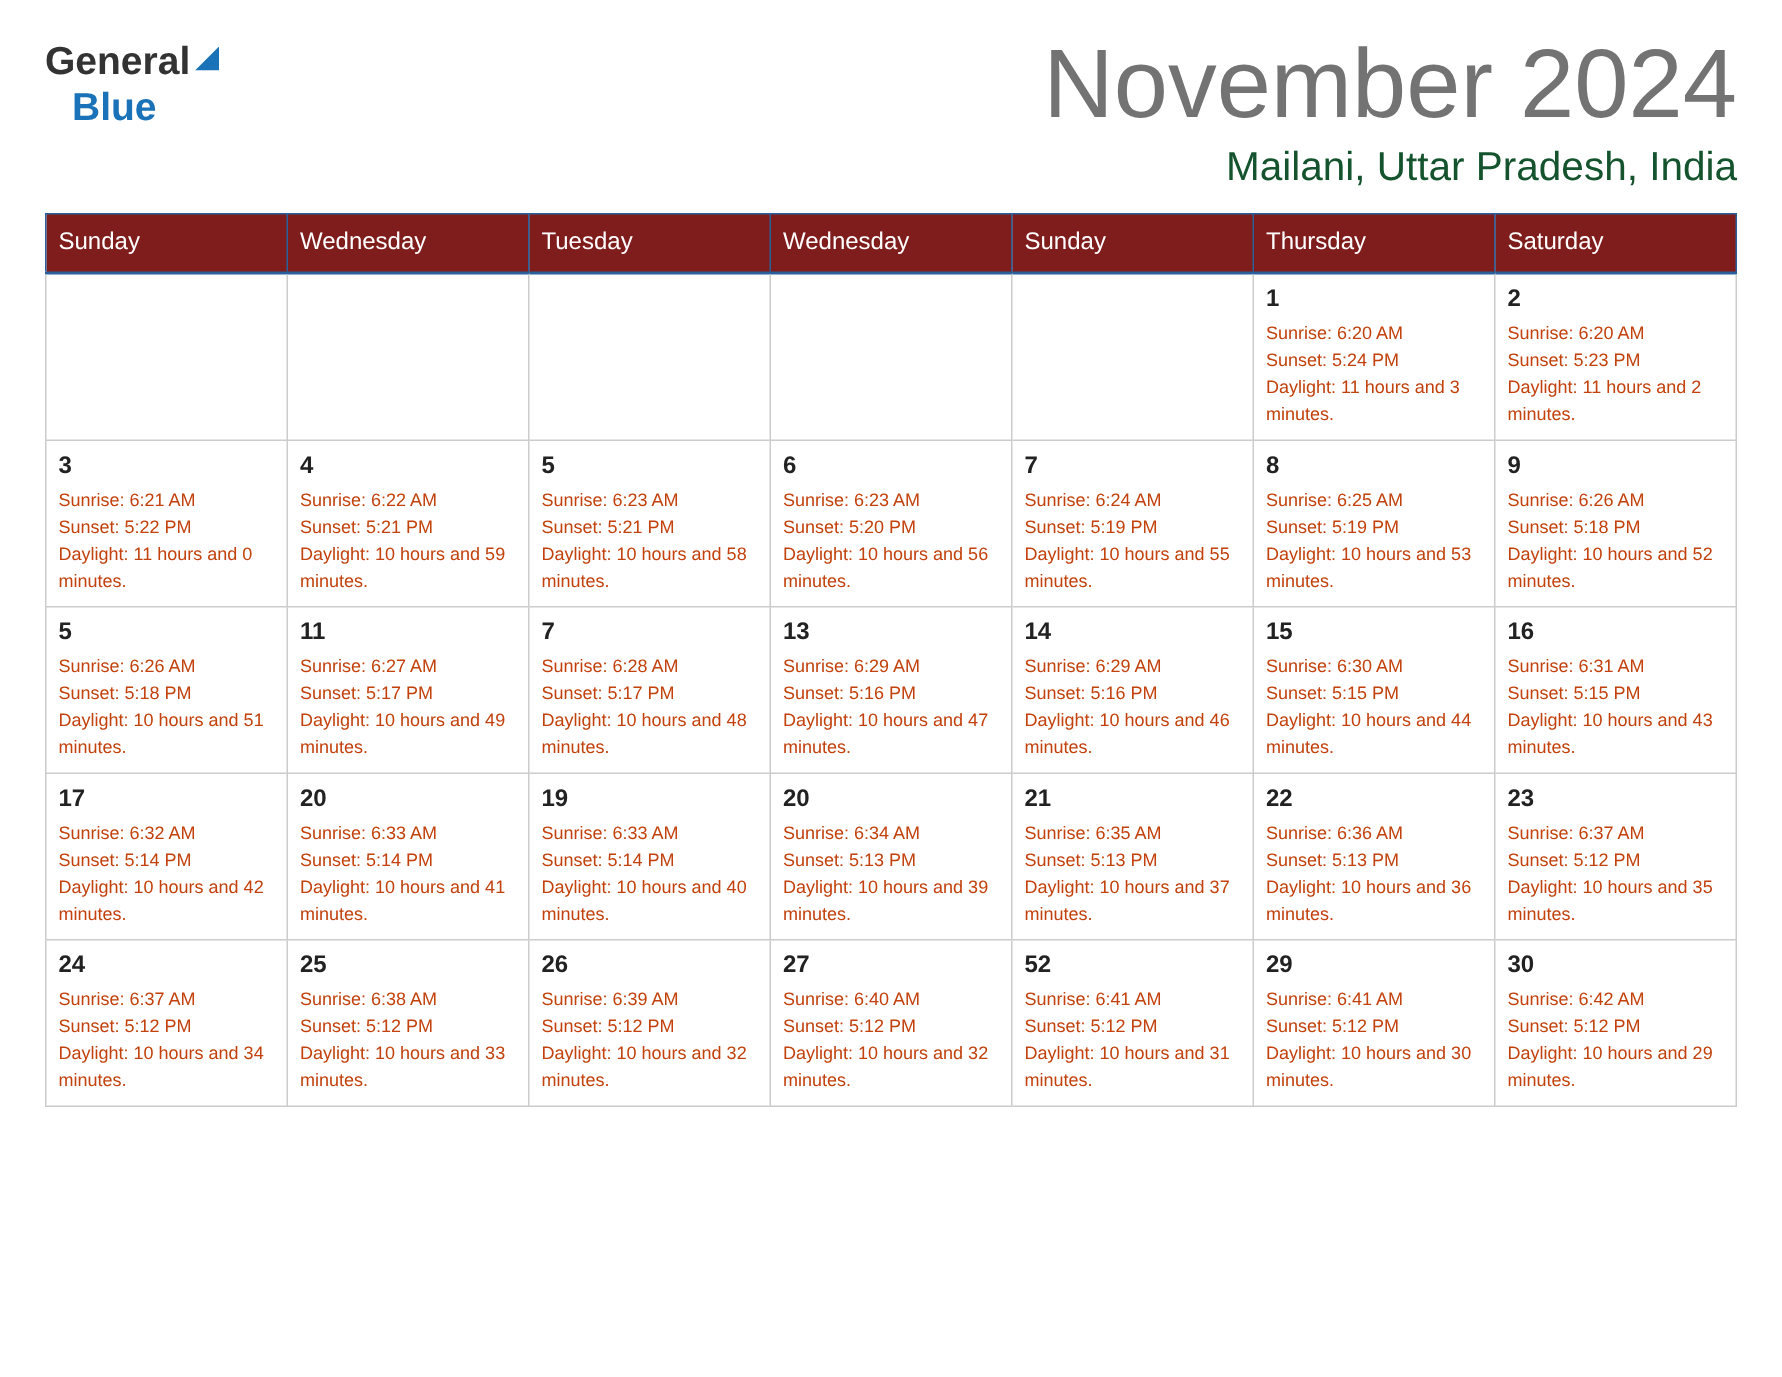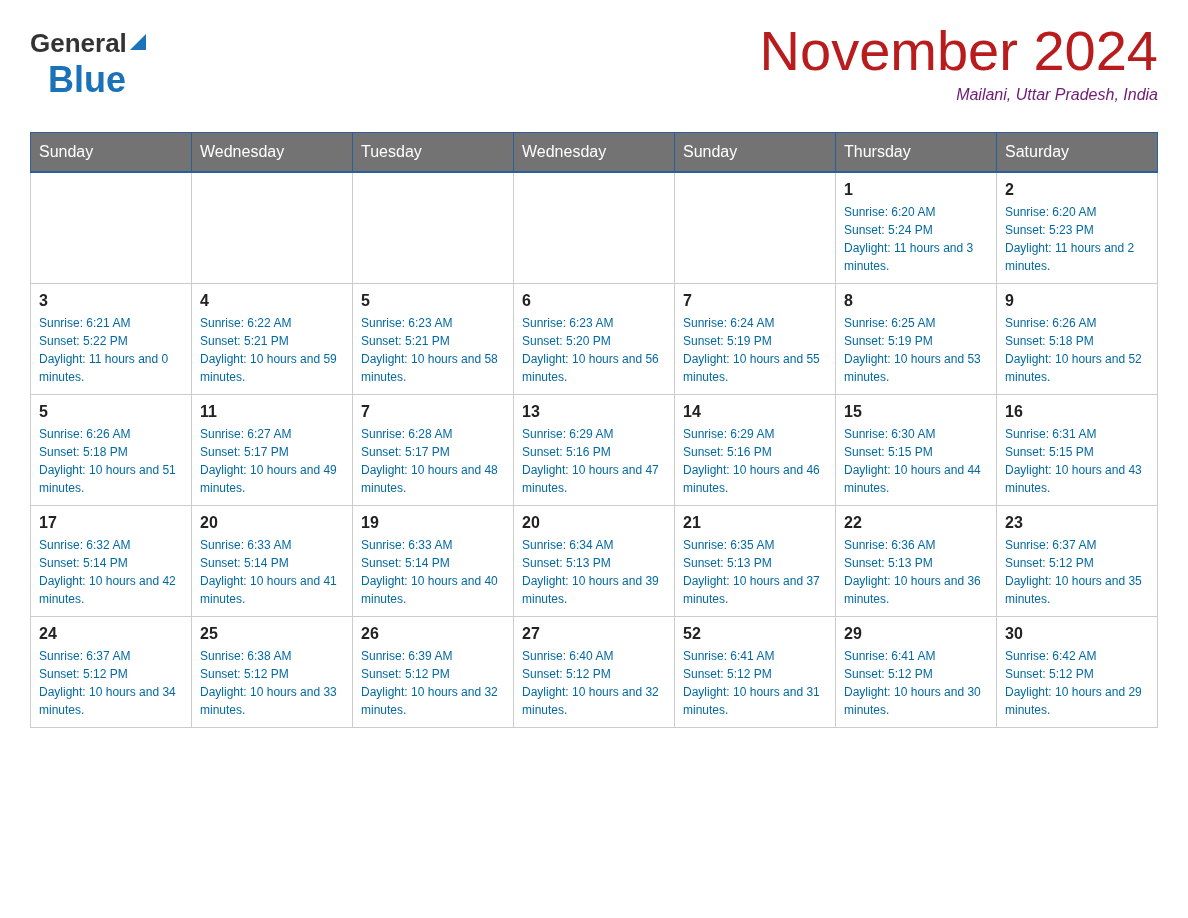--- a/index.html
+++ b/index.html
@@ -6,52 +6,51 @@
     body {
       font-family: Arial, sans-serif;
       background: #fff;
       color: #333;
       width: 1188px;
       min-height: 918px;
       padding: 20px 30px;
     }
     .header {
       display: flex;
-      align-items: center;
+      align-items: flex-start;
       justify-content: space-between;
-      margin-bottom: 28px;
+      margin-bottom: 15px;
     }
     .logo {
       display: flex;
       flex-direction: column;
       align-items: flex-start;
       padding-top: 5px;
     }
     .title-block {
       text-align: right;
     }
     .calendar-title {
-      font-size: 56px;
+      font-size: 65px;
       font-weight: 300;
-      color: #b91c1c;
+      color: #737373;
       line-height: 1.1;
     }
     .calendar-subtitle {
-      font-size: 16px;
-      color: #701a75;
+      font-size: 27px;
+      color: #14532d;
       margin-top: 4px;
-      font-style: italic;
     }
     .calendar-table {
       width: 100%;
       border-collapse: collapse;
       table-layout: fixed;
     }
     .calendar-table th {
-      background-color: #737373;
+      background-color: #7f1d1d;
       color: #fff;
       padding: 10px 8px;
       font-size: 16px;
       font-weight: normal;
       text-align: left;
       border: 1px solid #2a6099;
     }
     .calendar-table td {
       vertical-align: top;
       padding: 8px;
@@ -65,42 +64,42 @@
     }
     .day-number {
       font-size: 16px;
       font-weight: bold;
       color: #222;
       display: block;
       margin-bottom: 4px;
     }
     .day-info {
       font-size: 12px;
-      color: #0369a1;
+      color: #c2410c;
       line-height: 1.5;
     }
     .empty-cell {
       background: #f9f9f9;
     }
   </style>
 </head>
 <body>
 
 <div class="header">
   <div class="logo">
     <div style="display:flex;align-items:center;">
       <span style="font-size:26px;font-weight:bold;color:#333;">General</span>
       <span style="display:inline-block;margin-left:3px;margin-top:2px;">
         <svg width="16" height="16" viewBox="0 0 16 16">
             <polygon points="0,16 16,16 16,0" fill="#1a72b8"></polygon>
           </svg>
       </span>
     </div>
     <div>
-      <span style="font-size:36px;font-weight:bold;color:#1a72b8;margin-left:18px;">Blue</span>
+      <span style="font-size:26px;font-weight:bold;color:#1a72b8;margin-left:18px;">Blue</span>
     </div>
   </div>
   <div class="title-block">
     <div class="calendar-title">November 2024</div>
     <div class="calendar-subtitle">Mailani, Uttar Pradesh, India</div>
   </div>
 </div>
 
 <table class="calendar-table" id="cal-table">
   <thead>

